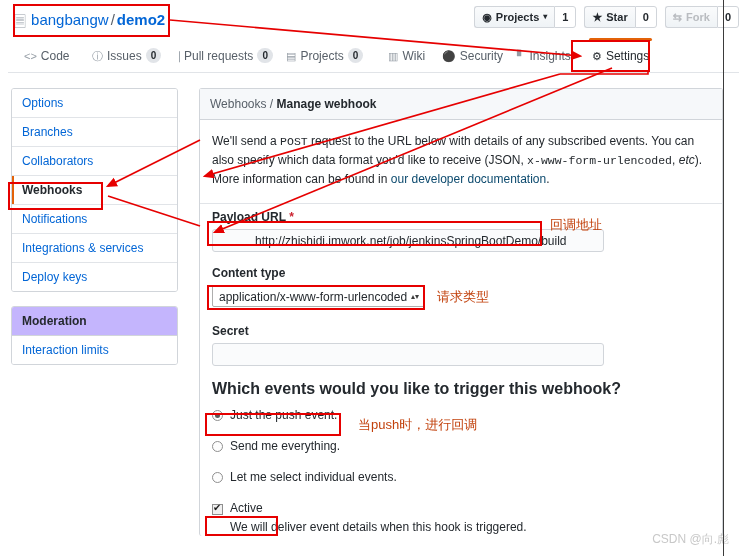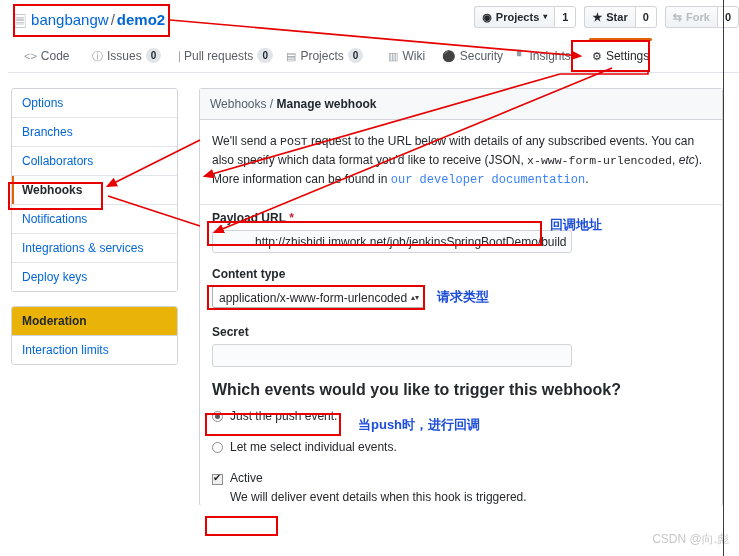--- a/index.html
+++ b/index.html
@@ -183,21 +183,21 @@
     background: #fff;
     overflow: hidden;
   }
   .menu + .menu { margin-top: 14px; }
   .menu-heading {
     display: block;
     padding: 7px 10px;
     font-size: 12px;
     font-weight: bold;
     color: #24292e;
-    background: #eab308;
+    background: #c4b5fd;
     border-bottom: 1px solid #d1d5da;
   }
   .menu-item {
     display: block;
     position: relative;
     padding: 7px 10px;
     font-size: 12px;
     color: #0366d6;
     text-decoration: none;
     border-bottom: 1px solid #e1e4e8;
@@ -240,21 +240,21 @@
   .box-header b { color: #24292e; }
   .box-body {
     padding: 12px 12px 8px 12px;
   }
   .desc {
     font-size: 12px;
     line-height: 19px;
     color: #24292e;
     margin: 0 0 6px 0;
   }
-  .desc a { color: #3b82f6; text-decoration: none; font-family: Liberation Mono, monospace; }
+  .desc a { color: #0c4a6e; text-decoration: none; }
   .mono { font-family: "Liberation Mono", monospace; font-size: 11.5px; }
   .ital { font-style: italic; }
 
   .form-area {
     padding: 6px 12px 0 12px;
     border-top: 1px solid #e1e4e8;
   }
   .field { margin-bottom: 14px; }
   .field-label {
     display: block;
@@ -274,21 +274,21 @@
     font-size: 12px;
     color: #24292e;
     background: #fafbfc;
     border: 1px solid #d1d5da;
     border-radius: 3px;
     outline: none;
     overflow: hidden;
     white-space: nowrap;
     line-height: 19px;
   }
-  .text-input.wide { width: 360px; padding-left: 42px; }
+  .text-input.wide { width: 392px; padding-left: 42px; }
   .select-wrap {
     position: relative;
     display: inline-block;
   }
   .select-box {
     box-sizing: border-box;
     width: 213px;
     height: 22px;
     padding: 1px 20px 1px 6px;
     font-family: "Liberation Sans", sans-serif;
@@ -381,23 +381,23 @@
   
   .anno {
     position: absolute;
     border: 2px solid #e60000;
     box-sizing: border-box;
     pointer-events: none;
     z-index: 20;
   }
   .anno-text {
     position: absolute;
-    color: #1d4ed8;
+    color: #c2410c;
     font-size: 13px;
-    font-weight: bold;
+    font-weight: normal;
     white-space: nowrap;
     z-index: 21;
   }
   svg.anno-svg {
     position: absolute;
     left: 0; top: 0;
     width: 739px;
     height: 556px;
     pointer-events: none;
     z-index: 19;
@@ -526,20 +526,24 @@
 
         <div class="field">
           <p class="events-q">Which events would you like to trigger this webhook?</p>
 
           <div class="radio-row">
             <span class="radio-dot checked"></span>
             <span>Just the push event.</span>
           </div>
           <div class="radio-row">
             <span class="radio-dot"></span>
+            <span>Send me everything.</span>
+          </div>
+          <div class="radio-row">
+            <span class="radio-dot"></span>
             <span>Let me select individual events.</span>
           </div>
         </div>
 
         <div class="field">
           <div class="checkbox-row">
             <span class="checkbox-sq checked"></span>
             <span>Active</span>
           </div>
           <div class="cb-sub">We will deliver event details when this hook is triggered.</div>

